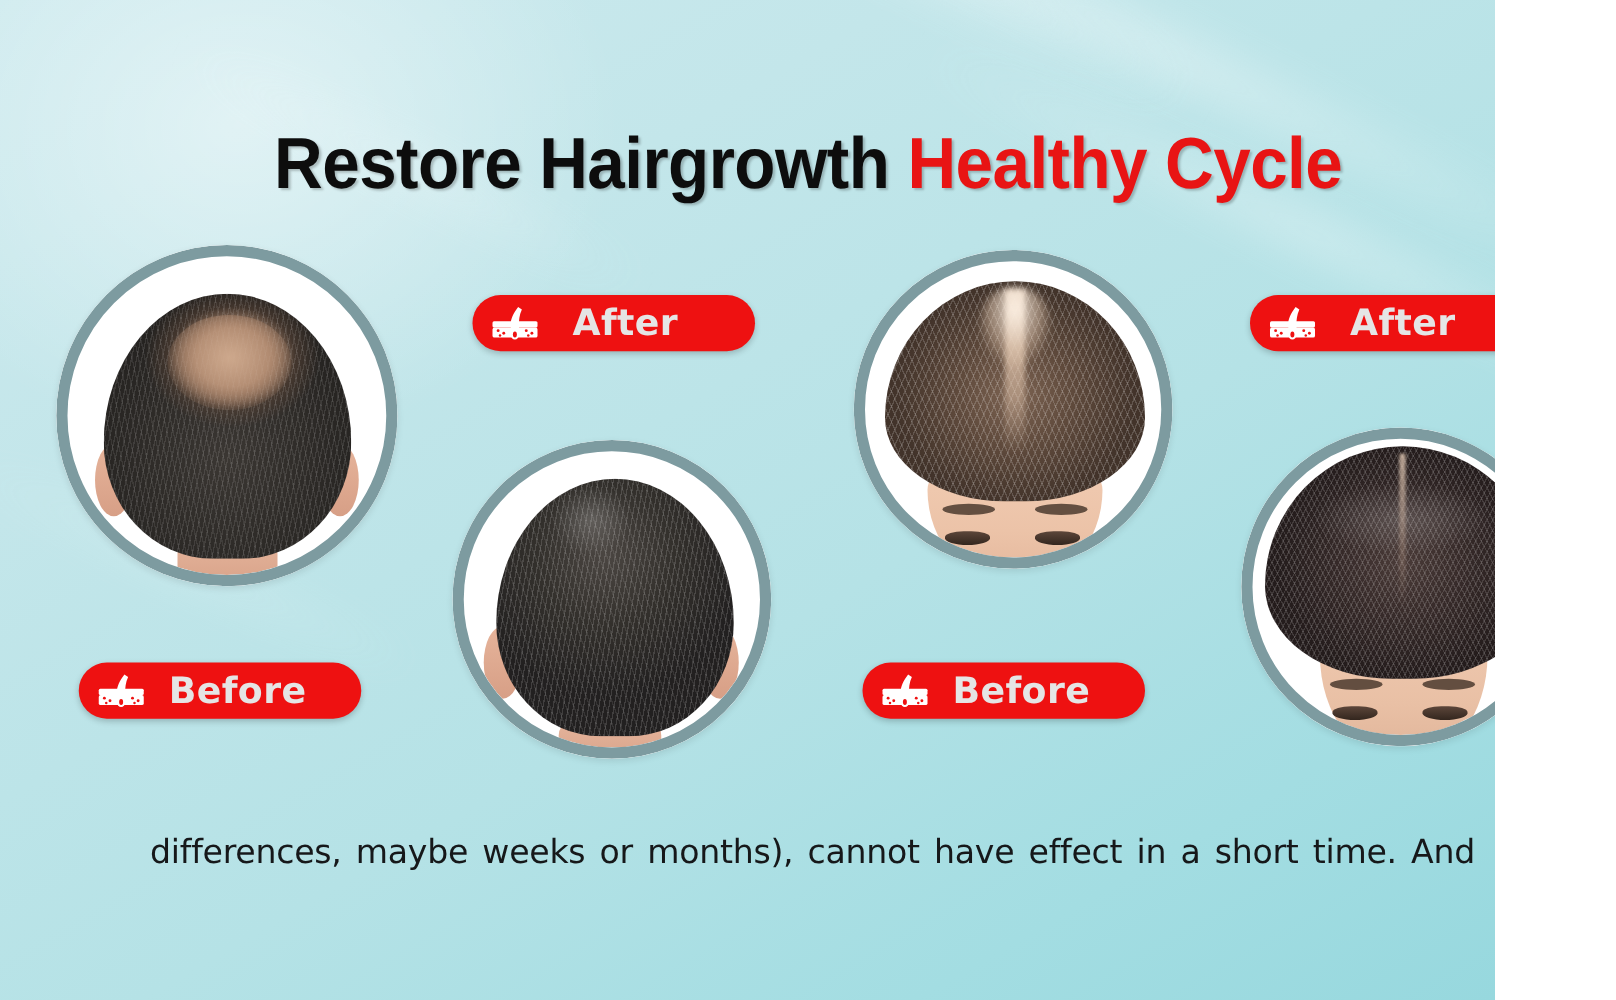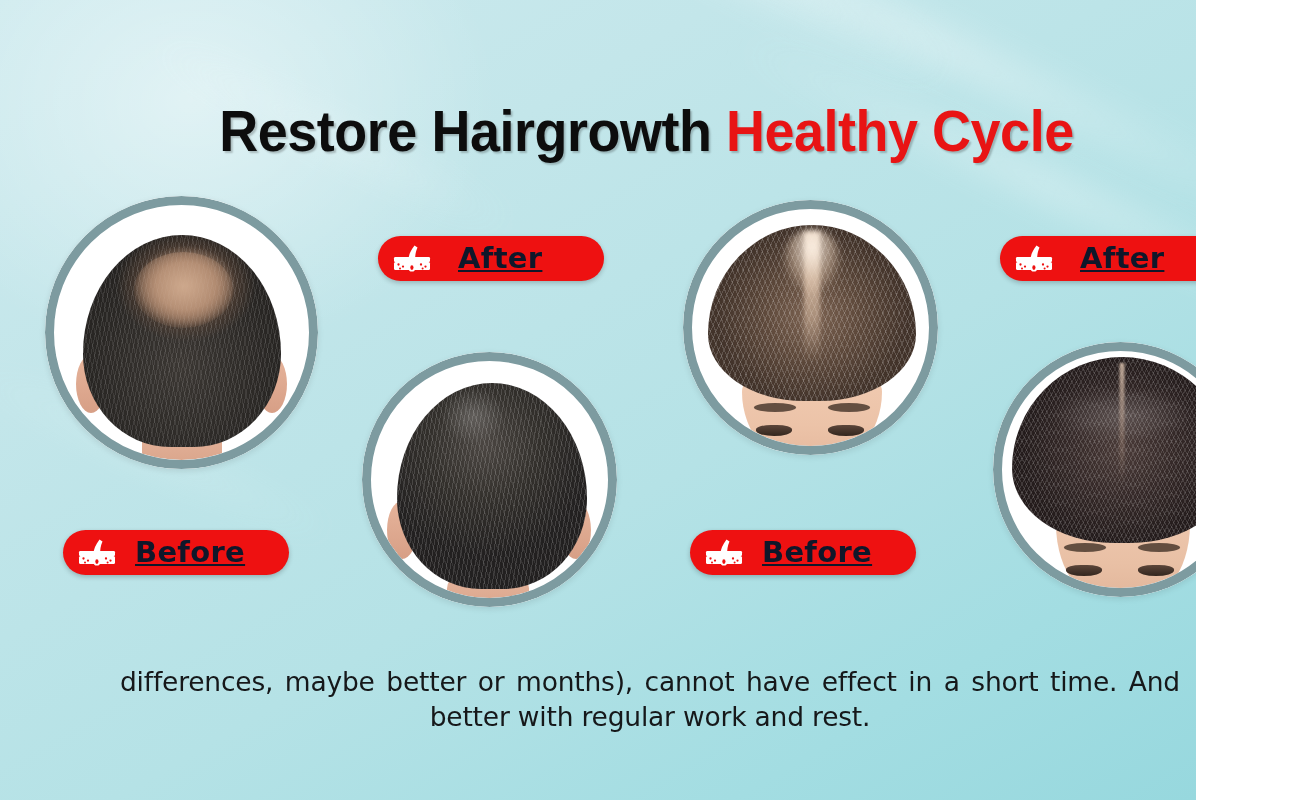--- a/index.html
+++ b/index.html
@@ -224,27 +224,26 @@
     border-radius: 999px;
     box-shadow: 0 2px 5px rgba(0,0,0,.22);
     box-sizing: border-box;
     z-index: 20;
   }
   .badge .follicle-icon {
     flex: 0 0 auto;
     display: block;
   }
   .badge .badge-label {
-    color: #0f172a;
+    color: #e5e5e5;
     font-family: "DejaVu Sans", sans-serif;
     font-weight: bold;
     line-height: 1;
     white-space: nowrap;
     letter-spacing: .3px;
-    text-decoration: underline;
   }
 
   .badge.b-after-1  { left: 378px;  top: 236px; width: 226px; height: 45px; padding: 0 14px; }
   .badge.b-before-1 { left: 63px;   top: 530px; width: 226px; height: 45px; padding: 0 14px; }
   .badge.b-before-2 { left: 690px;  top: 530px; width: 226px; height: 45px; padding: 0 14px; }
   .badge.b-after-2  { left: 1000px; top: 236px; width: 226px; height: 45px; padding: 0 14px; }
 
   .badge.b-after-1  .badge-label,
   .badge.b-after-2  .badge-label { font-size: 29px; margin-left: 26px; }
   .badge.b-before-1 .badge-label,
@@ -409,17 +408,16 @@
       <circle cx="11" cy="22.6" r="1.15" fill="#ee1111"></circle>
       <circle cx="8" cy="24.4" r="1" fill="#ee1111"></circle>
       <circle cx="29" cy="20.5" r="1.15" fill="#ee1111"></circle>
       <circle cx="33.5" cy="22.6" r="1.15" fill="#ee1111"></circle>
       <circle cx="30.6" cy="24.4" r="1" fill="#ee1111"></circle>
     </svg>
     <span class="badge-label">After</span>
   </div>
 
   <div id="note">
-    <span class="l2">differences, maybe better or months), cannot have effect in a short time. And</span>
-    <span class="l3">better with regular work and rest.</span>
+    <span class="l2">differences, maybe weeks or months), cannot have effect in a short time. And</span>
   </div>
 
 </div>
 
 </body></html>

